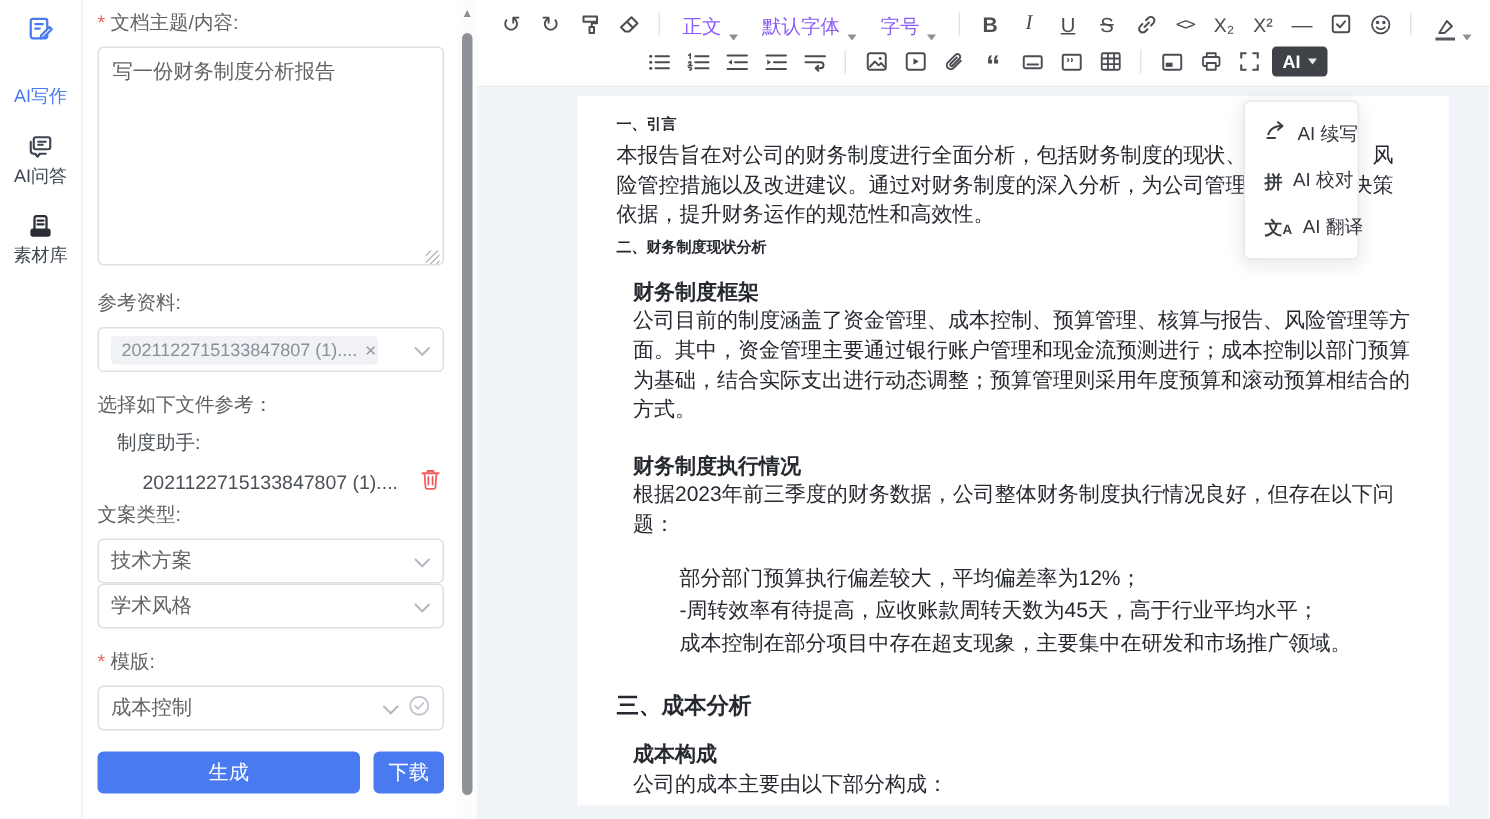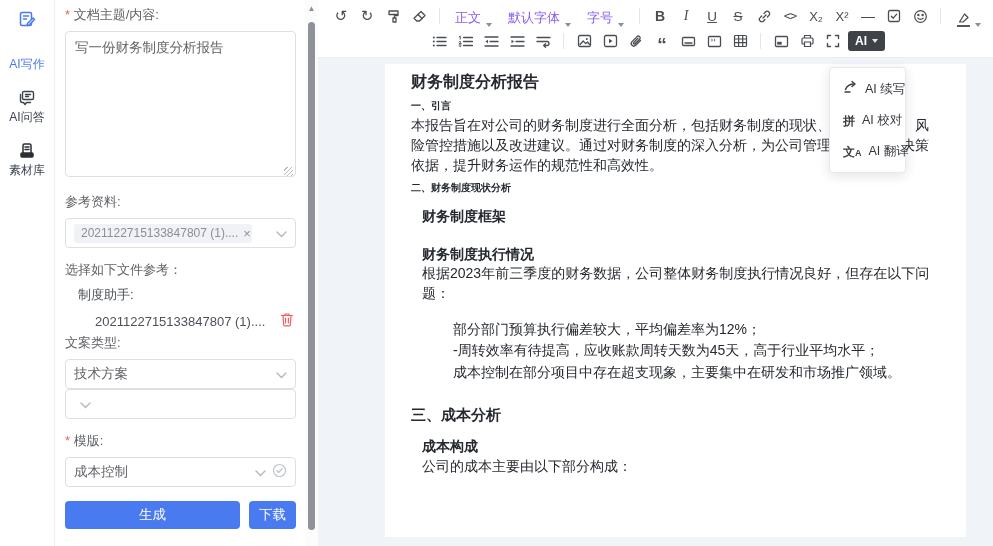--- a/index.html
+++ b/index.html
@@ -182,20 +182,21 @@
     <div class="select">
       <span class="grow">技术方案</span>
       <span class="chev">
         <svg width="11" height="7" viewBox="0 0 11 7" fill="none" stroke="#b5b8bf" stroke-width="1.4" stroke-linecap="round">
             <path d="M1 1l4.5 4.5L10 1"></path>
           </svg>
       </span>
     </div>
 
     <div class="select">
+      <span class="grow">学术风格</span>
       <span class="chev">
         <svg width="11" height="7" viewBox="0 0 11 7" fill="none" stroke="#b5b8bf" stroke-width="1.4" stroke-linecap="round">
             <path d="M1 1l4.5 4.5L10 1"></path>
           </svg>
       </span>
     </div>
 
     <div class="f-label req">模版:</div>
     <div class="select">
       <span class="grow">成本控制</span>
@@ -390,25 +391,25 @@
         <span class="ai-btn">
           <span>AI</span>
             <span class="caret"></span>
         </span>
       </div>
     </div>
 
     <div class="canvas">
       <div class="page">
         <div>
-            <div class="blk title">财务制度分析报告</div>
             <div class="blk h2">一、引言</div>
             <div class="blk p">本报告旨在对公司的财务制度进行全面分析，包括财务制度的现状、存在的问题、风险管控措施以及改进建议。通过对财务制度的深入分析，为公司管理层提供科学决策依据，提升财务运作的规范性和高效性。</div>
             <div class="blk h2">二、财务制度现状分析</div>
             <div class="blk h3">财务制度框架</div>
+            <div class="blk p2">公司目前的制度涵盖了资金管理、成本控制、预算管理、核算与报告、风险管理等方面。其中，资金管理主要通过银行账户管理和现金流预测进行；成本控制以部门预算为基础，结合实际支出进行动态调整；预算管理则采用年度预算和滚动预算相结合的方式。</div>
             <div class="blk h3tight">财务制度执行情况</div>
             <div class="blk p2">根据2023年前三季度的财务数据，公司整体财务制度执行情况良好，但存在以下问题：</div>
             <div class="blk gap"></div>
             <div class="blk li">部分部门预算执行偏差较大，平均偏差率为12%；</div>
             <div class="blk li">-周转效率有待提高，应收账款周转天数为45天，高于行业平均水平；</div>
             <div class="blk li">成本控制在部分项目中存在超支现象，主要集中在研发和市场推广领域。</div>
             <div class="blk h2gap">三、成本分析</div>
             <div class="blk h3">成本构成</div>
             <div class="blk p2">公司的成本主要由以下部分构成：</div>
           </div>

